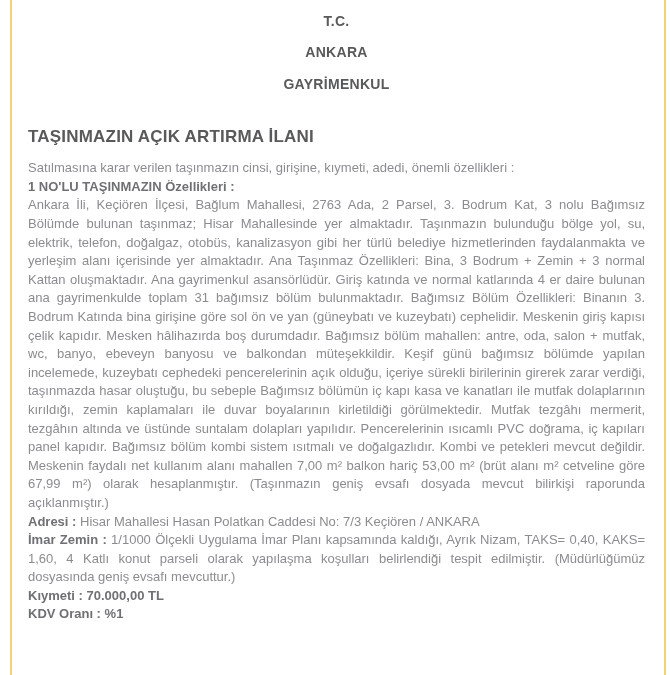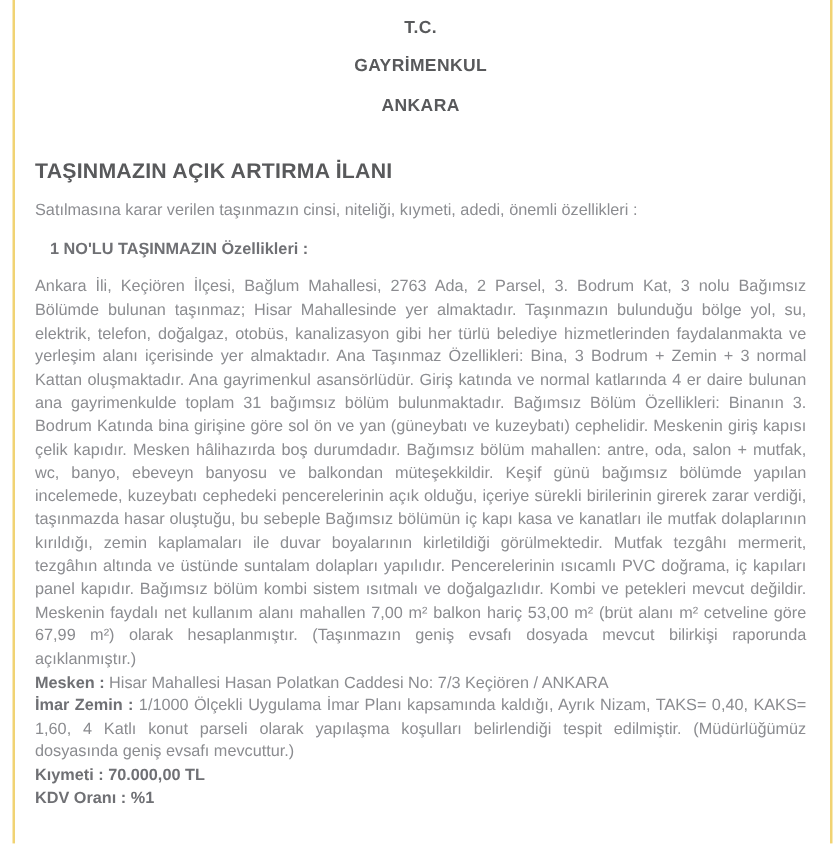--- a/index.html
+++ b/index.html
@@ -26,52 +26,52 @@
     font-size: 14px; font-weight: bold; color: var(--heading);
     line-height: 31.4px; letter-spacing: 0.3px;
   }
   .title {
     margin: 26px 0 0; 
     font-size: 17px; font-weight: bold; color: var(--heading);
     line-height: 21px; letter-spacing: 0.2px;
   }
   .text { font-size: 13px; line-height: 18.6px; color: var(--bodytext); }
   .intro { margin: 12px 0 0; }
-  .prop-heading { margin: 12px; font-weight: bold; color: var(--label); }
+  .prop-heading { margin: 0; font-weight: bold; color: var(--label); }
   .desc { margin: 0; text-align: justify; }
   .field { margin: 0; text-align: justify; }
   .field .label { font-weight: bold; color: var(--label); }
   .field.gap-sm { margin-top: 0; }
   .field.bold-value { font-weight: bold; color: var(--label); }
   .field.bold-value .value { color: var(--label); }
 </style>
 </head>
 <body>
 
 <div class="page">
   <div class="rule rule-left"></div>
   <div class="rule rule-right"></div>
 
   <div class="content">
 
     <div class="header">
       <div class="h-line">T.C.</div>
+      <div class="h-line">ANKARA</div>
       <div class="h-line">GAYRİMENKUL</div>
-      <div class="h-line">ANKARA</div>
     </div>
 
     <div class="title">TAŞINMAZIN AÇIK ARTIRMA İLANI</div>
 
-    <p class="text intro">Satılmasına karar verilen taşınmazın cinsi, niteliği, kıymeti, adedi, önemli özellikleri :</p>
+    <p class="text intro">Satılmasına karar verilen taşınmazın cinsi, girişine, kıymeti, adedi, önemli özellikleri :</p>
 
     <p class="text prop-heading">1 NO'LU TAŞINMAZIN Özellikleri :</p>
 
     <p class="text desc">Ankara İli, Keçiören İlçesi, Bağlum Mahallesi, 2763 Ada, 2 Parsel, 3. Bodrum Kat, 3 nolu Bağımsız Bölümde bulunan taşınmaz; Hisar Mahallesinde yer almaktadır. Taşınmazın bulunduğu bölge yol, su, elektrik, telefon, doğalgaz, otobüs, kanalizasyon gibi her türlü belediye hizmetlerinden faydalanmakta ve yerleşim alanı içerisinde yer almaktadır. Ana Taşınmaz Özellikleri: Bina, 3 Bodrum + Zemin + 3 normal Kattan oluşmaktadır. Ana gayrimenkul asansörlüdür. Giriş katında ve normal katlarında 4 er daire bulunan ana gayrimenkulde toplam 31 bağımsız bölüm bulunmaktadır. Bağımsız Bölüm Özellikleri: Binanın 3. Bodrum Katında bina girişine göre sol ön ve yan (güneybatı ve kuzeybatı) cephelidir. Meskenin giriş kapısı çelik kapıdır. Mesken hâlihazırda boş durumdadır. Bağımsız bölüm mahallen: antre, oda, salon + mutfak, wc, banyo, ebeveyn banyosu ve balkondan müteşekkildir. Keşif günü bağımsız bölümde yapılan incelemede, kuzeybatı cephedeki pencerelerinin açık olduğu, içeriye sürekli birilerinin girerek zarar verdiği, taşınmazda hasar oluştuğu, bu sebeple Bağımsız bölümün iç kapı kasa ve kanatları ile mutfak dolaplarının kırıldığı, zemin kaplamaları ile duvar boyalarının kirletildiği görülmektedir. Mutfak tezgâhı mermerit, tezgâhın altında ve üstünde suntalam dolapları yapılıdır. Pencerelerinin ısıcamlı PVC doğrama, iç kapıları panel kapıdır. Bağımsız bölüm kombi sistem ısıtmalı ve doğalgazlıdır. Kombi ve petekleri mevcut değildir. Meskenin faydalı net kullanım alanı mahallen 7,00 m² balkon hariç 53,00 m² (brüt alanı m² cetveline göre 67,99 m²) olarak hesaplanmıştır. (Taşınmazın geniş evsafı dosyada mevcut bilirkişi raporunda açıklanmıştır.)</p>
 
-    <p class="text field"><span class="label">Mesken :</span> <span class="value">Hisar Mahallesi Hasan Polatkan Caddesi No: 7/3 Keçiören / ANKARA</span></p>
+    <p class="text field"><span class="label">Adresi :</span> <span class="value">Hisar Mahallesi Hasan Polatkan Caddesi No: 7/3 Keçiören / ANKARA</span></p>
 
     <p class="text field"><span class="label">İmar Zemin :</span> <span class="value">1/1000 Ölçekli Uygulama İmar Planı kapsamında kaldığı, Ayrık Nizam, TAKS= 0,40, KAKS= 1,60, 4 Katlı konut parseli olarak yapılaşma koşulları belirlendiği tespit edilmiştir. (Müdürlüğümüz dosyasında geniş evsafı mevcuttur.)</span></p>
 
     <p class="text field bold-value gap-sm"><span class="label">Kıymeti :</span> <span class="value">70.000,00 TL</span></p>
 
     <p class="text field bold-value"><span class="label">KDV Oranı :</span> <span class="value">%1</span></p>
 
   </div>
 </div>
 

